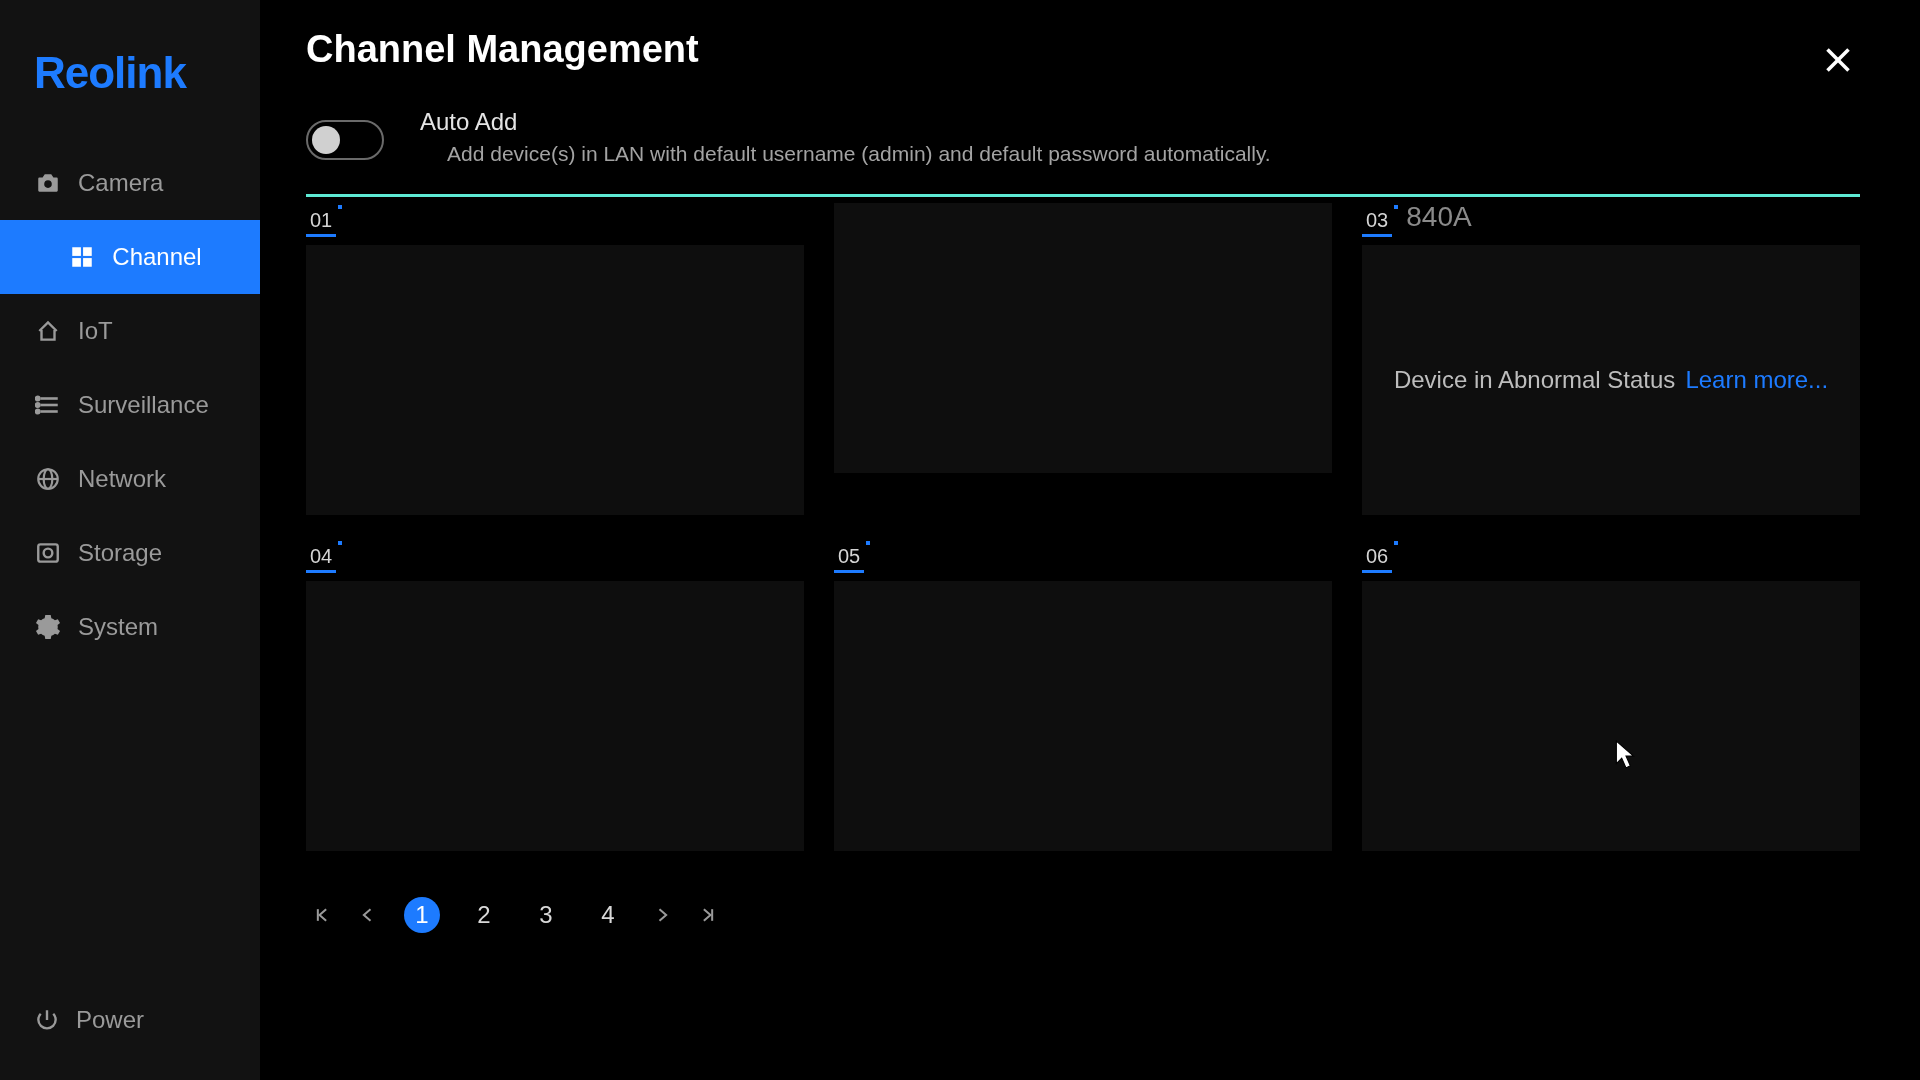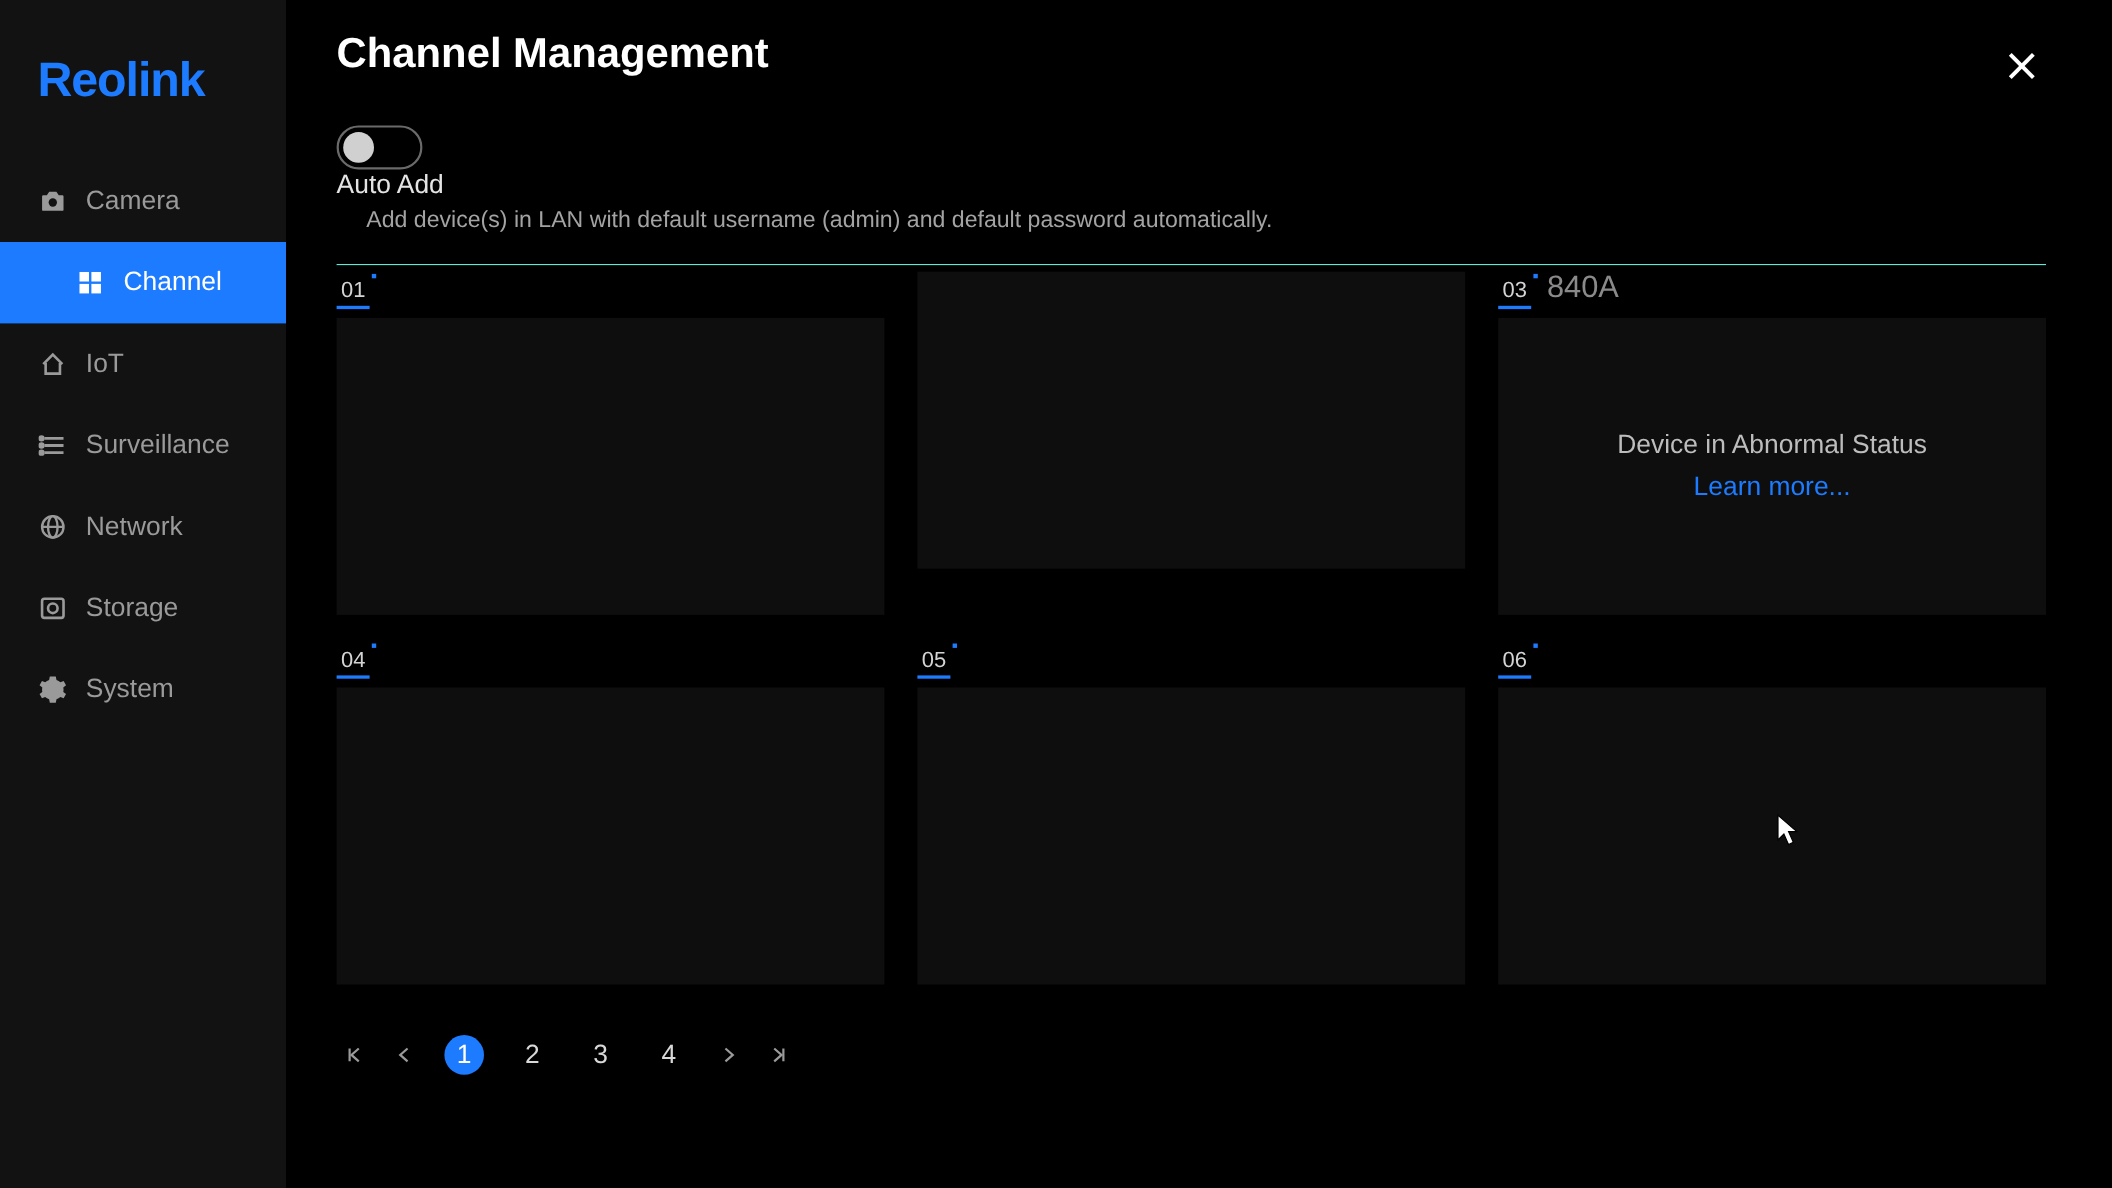--- a/index.html
+++ b/index.html
@@ -50,24 +50,23 @@
 }
 .header { display: flex; justify-content: space-between; align-items: flex-start; }
 .title { font-size: 38px; font-weight: 600; }
 .close {
   width: 44px; height: 44px; cursor: pointer;
   color: #fff; display: flex; align-items: center; justify-content: center;
   margin-top: 10px;
 }
 
 .auto-add-row {
-  display: flex; align-items: flex-start;
+  display: flex; align-items: center;
   margin-top: 26px; padding-bottom: 28px;
-  border-bottom: 1px solid #5eead4;
-  flex-direction: column;
+  border-bottom: 3px solid #5eead4;
 }
 .toggle {
   width: 78px; height: 40px; border-radius: 20px;
   border: 2px solid #6a6a6a; background: transparent;
   position: relative; cursor: pointer;
   margin-right: 36px; margin-top: 6px;
 }
 .toggle-knob {
   position: absolute; left: 4px; top: 4px;
   width: 28px; height: 28px; border-radius: 50%;
@@ -101,21 +100,21 @@
   color: #d4d4d4; font-size: 20px;
 }
 .badge::after {
   content: ""; position: absolute; right: -6px; top: -4px;
   width: 4px; height: 4px; background: #1d7bff;
 }
 .cell-label { font-size: 28px; color: #8a8a8a; padding-bottom: 4px; }
 .preview {
   width: 100%; height: 270px;
   background: #0e0e0e;
-  display: flex; flex-direction: column;
+  display: flex; flex-direction: row;
   align-items: center; justify-content: center;
   gap: 10px;
 }
 .abnormal-msg { font-size: 24px; color: #bdbdbd; }
 .learn-more   { font-size: 24px; color: #1d7bff; cursor: pointer; }
 
 .pager {
   display: flex; align-items: center; gap: 26px;
   margin-top: 46px; margin-bottom: 30px;
   font-size: 24px; color: #d8d8d8;
@@ -204,20 +203,27 @@
         </div>
         <div class="nav-item">
           <span class="nav-icon">
             <svg width="26" height="26" viewBox="0 0 24 24" fill="currentColor">
               <path d="M12 8a4 4 0 1 0 0 8 4 4 0 0 0 0-8zm9 4a8.9 8.9 0 0 0-.2-1.9l2.3-1.8-2-3.5-2.7 1a9 9 0 0 0-3.3-1.9L14.5 1h-5l-.6 2.9a9 9 0 0 0-3.3 1.9l-2.7-1-2 3.5 2.3 1.8A8.9 8.9 0 0 0 3 12c0 .6.1 1.3.2 1.9L.9 15.7l2 3.5 2.7-1a9 9 0 0 0 3.3 1.9L9.5 23h5l.6-2.9a9 9 0 0 0 3.3-1.9l2.7 1 2-3.5-2.3-1.8c.1-.6.2-1.3.2-1.9z"></path>
             </svg>
           </span>
           <span>System</span>
         </div>
       </div>
+    <div class="power">
+      <svg width="26" height="26" viewBox="0 0 24 24" fill="none" stroke="currentColor" stroke-width="2.2">
+          <path d="M12 3v9"></path>
+          <path d="M6.2 6.2a8 8 0 1 0 11.6 0"></path>
+        </svg>
+      <span>Power</span>
+    </div>
   </div>
 
   <div class="main">
     <div class="header">
       <div class="title">Channel Management</div>
       <div class="close">
         <svg width="36" height="36" viewBox="0 0 24 24" stroke="currentColor" stroke-width="2.4">
             <line x1="5" y1="5" x2="19" y2="19"></line>
             <line x1="19" y1="5" x2="5" y2="19"></line>
           </svg>

